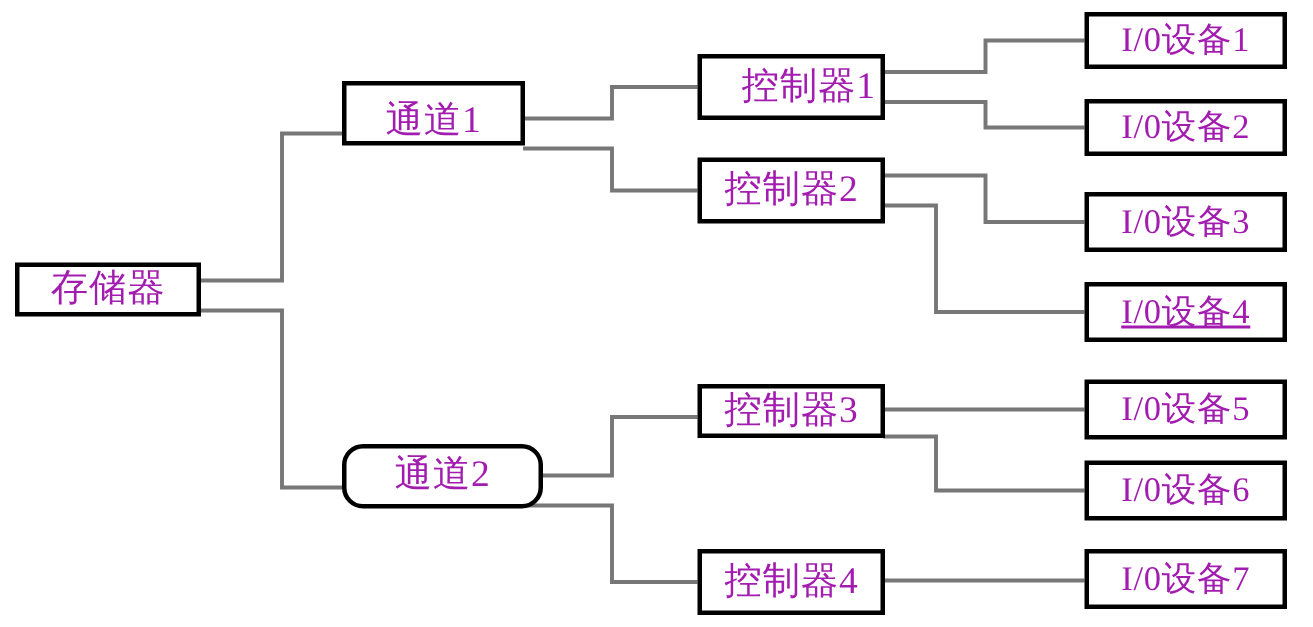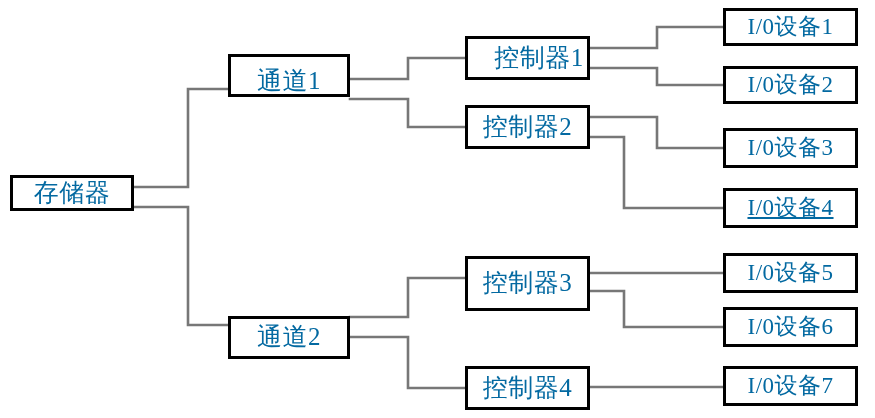--- a/index.html
+++ b/index.html
@@ -23,21 +23,21 @@
     height: 418px;
   }
   .node {
     position: absolute;
     box-sizing: border-box;
     background: #ffffff;
     border: 3px solid #000000;
     display: flex;
     align-items: center;
     justify-content: center;
-    color: #0369a1;
+    color: #a21caf;
     white-space: nowrap;
     letter-spacing: 0.5px;
     z-index: 2;
   }
   .node-label {
     display: block;
     line-height: 1;
     transform: translateY(-1px);
   }
 </style>
@@ -62,30 +62,30 @@
       <polyline points="590,387 723,387" fill="none" stroke="#777777" stroke-width="2.6" stroke-linecap="square" stroke-linejoin="miter"></polyline>
     </svg>
 
   <div id="nodes-layer">
       <div class="node" style="left: 10px; top: 175px; width: 124px; height: 36px; font-size: 25px; border-color: rgb(0, 0, 0);">
         <span class="node-label">存储器</span>
       </div>
       <div class="node" style="left: 228px; top: 54px; width: 122px; height: 43px; font-size: 25px; border-color: rgb(0, 0, 0); align-items: flex-end;">
         <span class="node-label">通道1</span>
       </div>
-      <div class="node" style="left: 228px; top: 316px; width: 122px; height: 43px; font-size: 25px; border-color: rgb(0, 0, 0);">
+      <div class="node" style="left: 228px; top: 296px; width: 134px; height: 43px; font-size: 25px; border-color: rgb(0, 0, 0); border-radius: 14px;">
         <span class="node-label">通道2</span>
       </div>
       <div class="node" style="left: 465px; top: 36px; width: 125px; height: 44px; font-size: 25px; border-color: rgb(0, 0, 0); padding-left: 23px;">
         <span class="node-label">控制器1</span>
       </div>
       <div class="node" style="left: 465px; top: 105px; width: 125px; height: 44px; font-size: 25px; border-color: rgb(0, 0, 0);">
         <span class="node-label">控制器2</span>
       </div>
-      <div class="node" style="left: 465px; top: 256px; width: 125px; height: 55px; font-size: 25px; border-color: rgb(0, 0, 0);">
+      <div class="node" style="left: 465px; top: 256px; width: 125px; height: 36px; font-size: 25px; border-color: rgb(0, 0, 0);">
         <span class="node-label">控制器3</span>
       </div>
       <div class="node" style="left: 465px; top: 366px; width: 125px; height: 44px; font-size: 25px; border-color: rgb(0, 0, 0);">
         <span class="node-label">控制器4</span>
       </div>
       <div class="node" style="left: 723px; top: 8px; width: 135px; height: 38px; font-size: 23px; border-color: rgb(0, 0, 0);">
         <span class="node-label">I/0设备1</span>
       </div>
       <div class="node" style="left: 723px; top: 66px; width: 135px; height: 38px; font-size: 23px; border-color: rgb(0, 0, 0);">
         <span class="node-label">I/0设备2</span>

